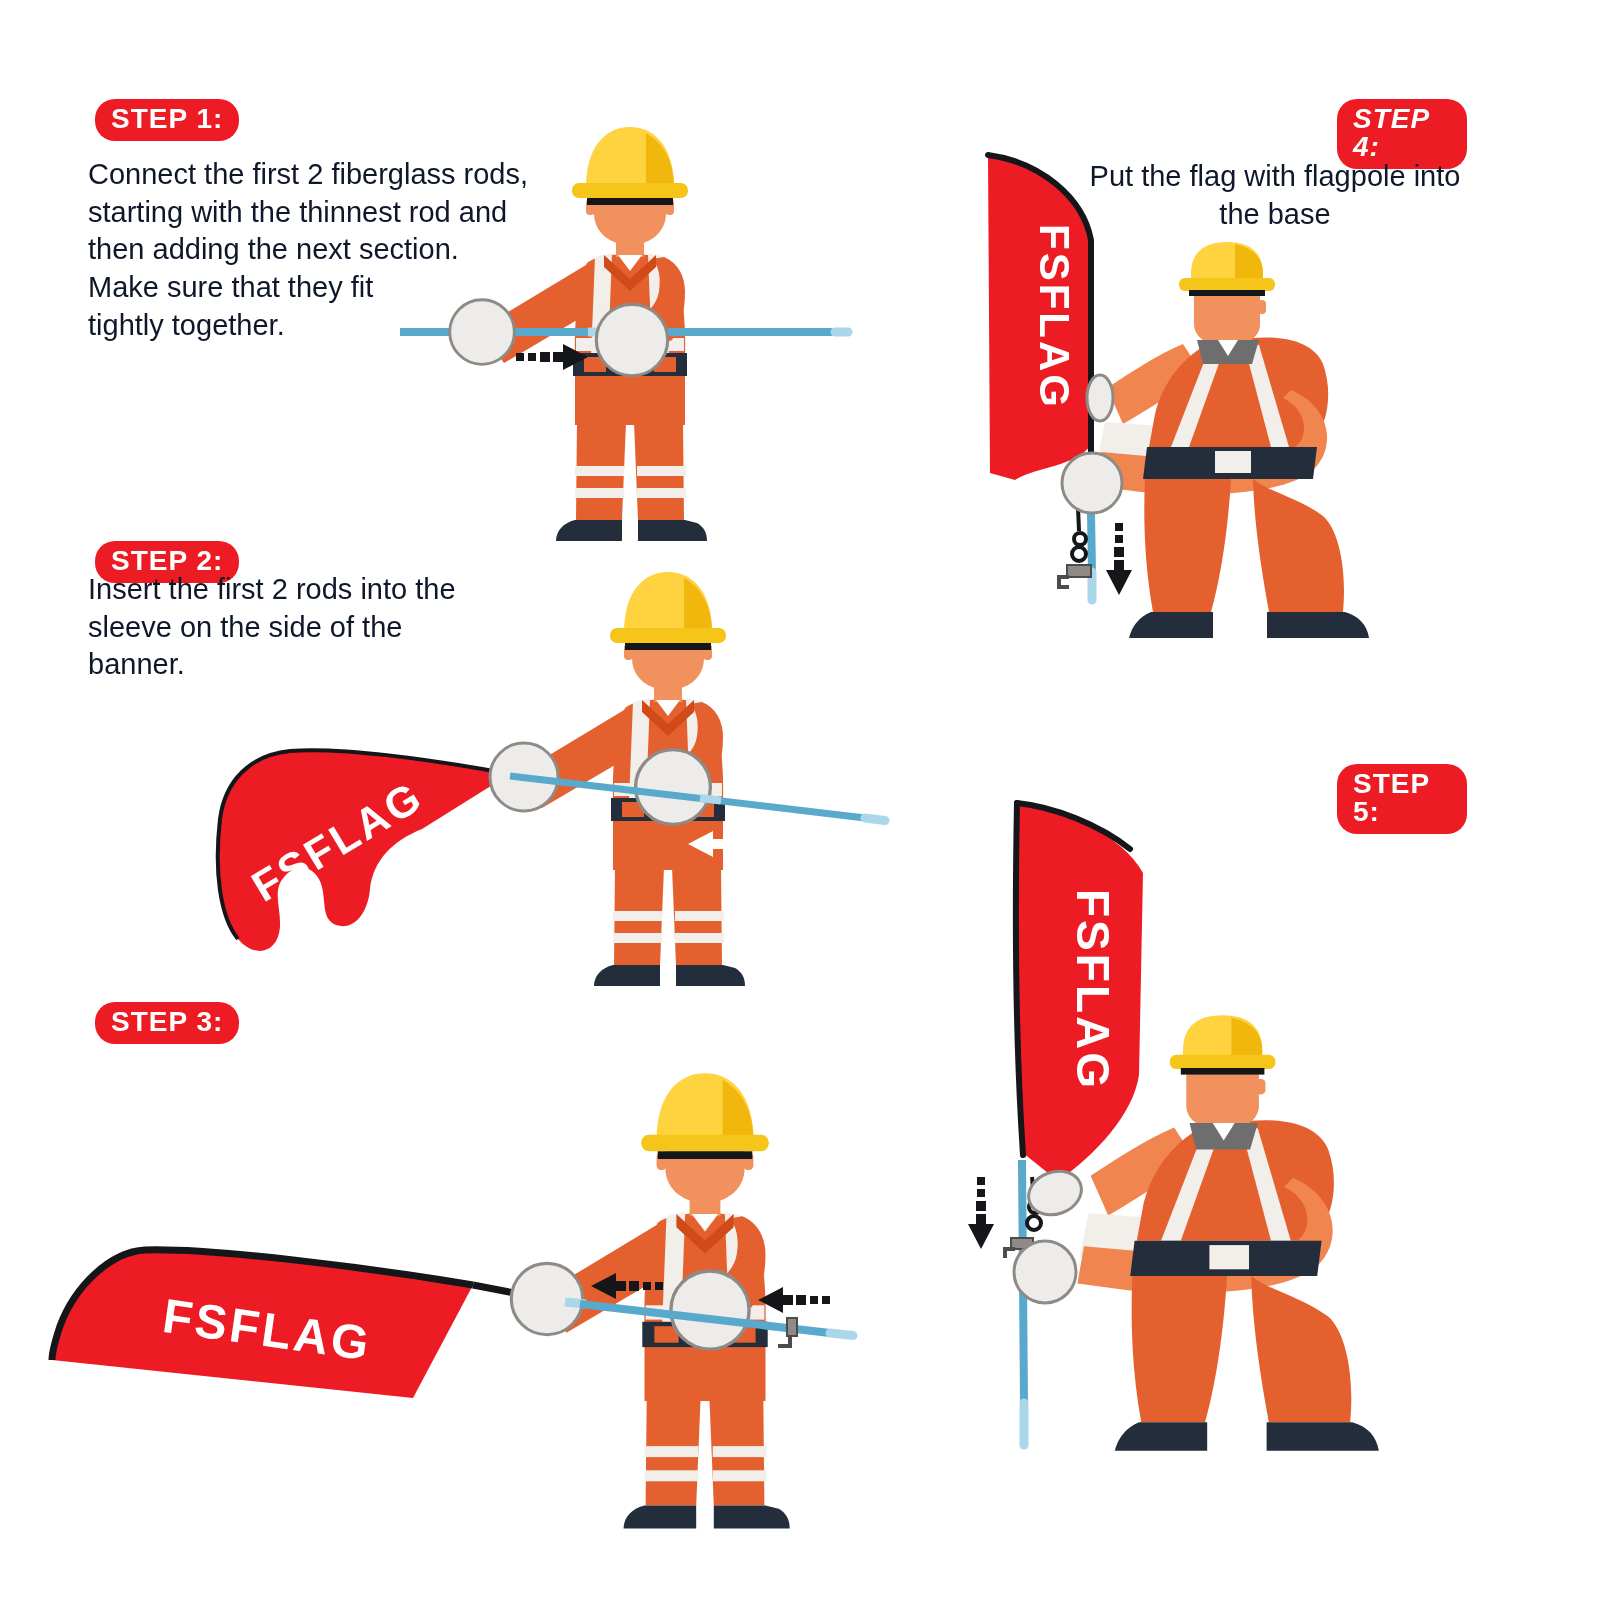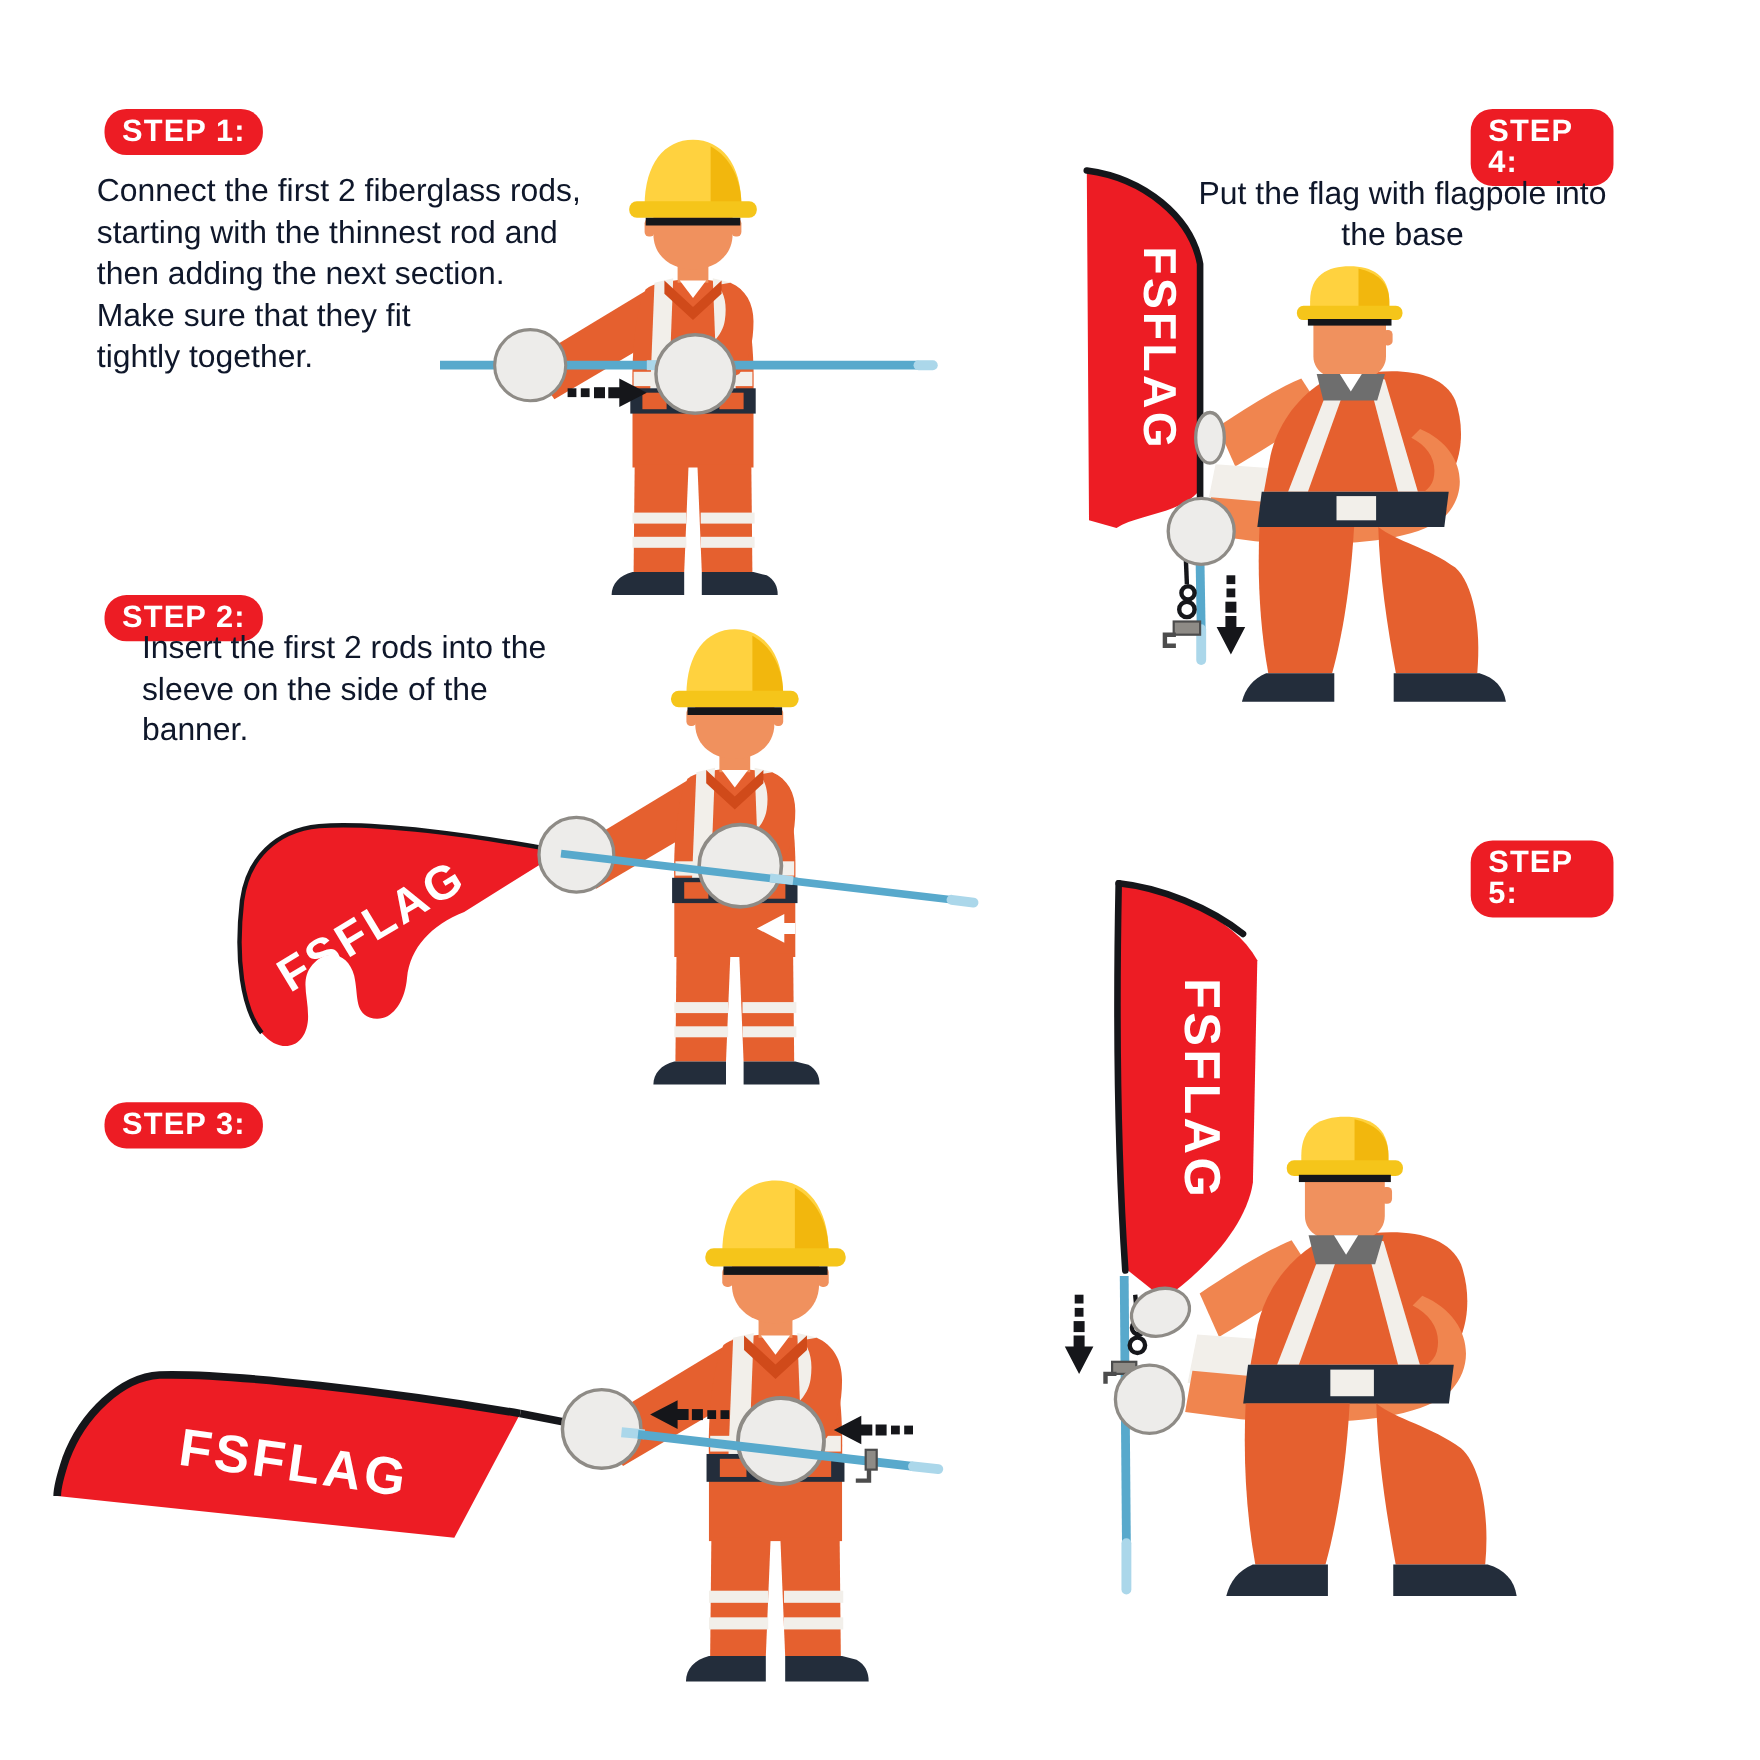--- a/index.html
+++ b/index.html
@@ -98,21 +98,21 @@
       <path d="M237,237 L254,237" stroke="#ABD7EA" stroke-width="9"></path>
       <path d="M250,237 L455,237" stroke="#58A9CC" stroke-width="8"></path>
       <path d="M455,237 L468,237" stroke="#ABD7EA" stroke-width="9" stroke-linecap="round"></path>
     </g>
     <use href="#hand" transform="translate(102,237) scale(0.95)"></use>
     <use href="#hand" transform="translate(252,245) scale(1.05)"></use>
     <use href="#dash-arrow" transform="translate(136,262)" style="color:#15161A"></use>
   </svg>
 
   <div class="badge" style="left:95px;top:541px;">STEP 2:</div>
-  <div class="txt" style="left:88px;top:571px;width:430px;margin-left:41px;">Insert the first 2 rods into the
+  <div class="txt" style="left:88px;top:571px;width:430px;">Insert the first 2 rods into the
 sleeve on the side of the
 banner.</div>
   <svg style="left:165px;top:548px;" width="735" height="460" viewBox="0 0 735 460">
     <use href="#worker-standing" transform="translate(253,-8)"></use>
     <g>
       <path d="M345,226 C265,211 175,199 125,203 C85,207 60,233 55,271 C49,323 55,369 73,391 C90,411 113,405 115,379 C116,359 107,343 119,329 C133,313 152,319 157,339 C161,357 157,371 171,377 C189,383 203,365 205,341 C208,313 227,293 257,281 Z" fill="#ED1C24"></path>
       <path d="M345,226 C265,211 175,199 125,203 C85,207 60,233 55,271 C49,323 55,369 73,391" fill="none" stroke="#15161A" stroke-width="4"></path>
       <text class="flagtxt" transform="translate(180,306) rotate(-31)" text-anchor="middle" font-size="43">FSFLAG</text>
     </g>
     <use href="#hand" transform="translate(359,229)"></use>
@@ -142,21 +142,21 @@
       <path d="M800,295 L823,297.5" stroke="#ABD7EA" stroke-width="9" stroke-linecap="round"></path>
       <g>
         <rect x="757" y="280" width="10" height="18" fill="#8E8B86" stroke="#4c4c4c" stroke-width="2"></rect>
         <path d="M760,298 L760,308 L748,308" fill="none" stroke="#4c4c4c" stroke-width="4"></path>
       </g>
     </g>
     <use href="#dash-arrow" transform="translate(633,248) rotate(180)" style="color:#15161A"></use>
     <use href="#dash-arrow" transform="translate(800,262) rotate(180)" style="color:#15161A"></use>
   </svg>
 
-  <div class="badge" style="left:1337px;top:99px;">STEP 4:</div>
+  <div class="badge" style="left:1337px;top:99px;font-style:italic;">STEP 4:</div>
   <div class="txt right" style="left:1075px;top:158px;width:400px;">Put the flag with flagpole into
 the base</div>
   <svg style="left:955px;top:135px;" width="475" height="605" viewBox="0 0 475 605">
     <g>
       <path d="M33,20 C85,27 128,62 136,105 L136,310 C120,332 80,332 60,345 L35,338 Z" fill="#ED1C24"></path>
       <path d="M33,20 C85,27 128,62 136,105 L136,318" fill="none" stroke="#15161A" stroke-width="6" stroke-linecap="round"></path>
       <text class="flagtxt" transform="translate(85,182) rotate(90)" text-anchor="middle" font-size="42">FSFLAG</text>
     </g>
     <use href="#worker-bent" transform="translate(176,105)"></use>
     <g>

